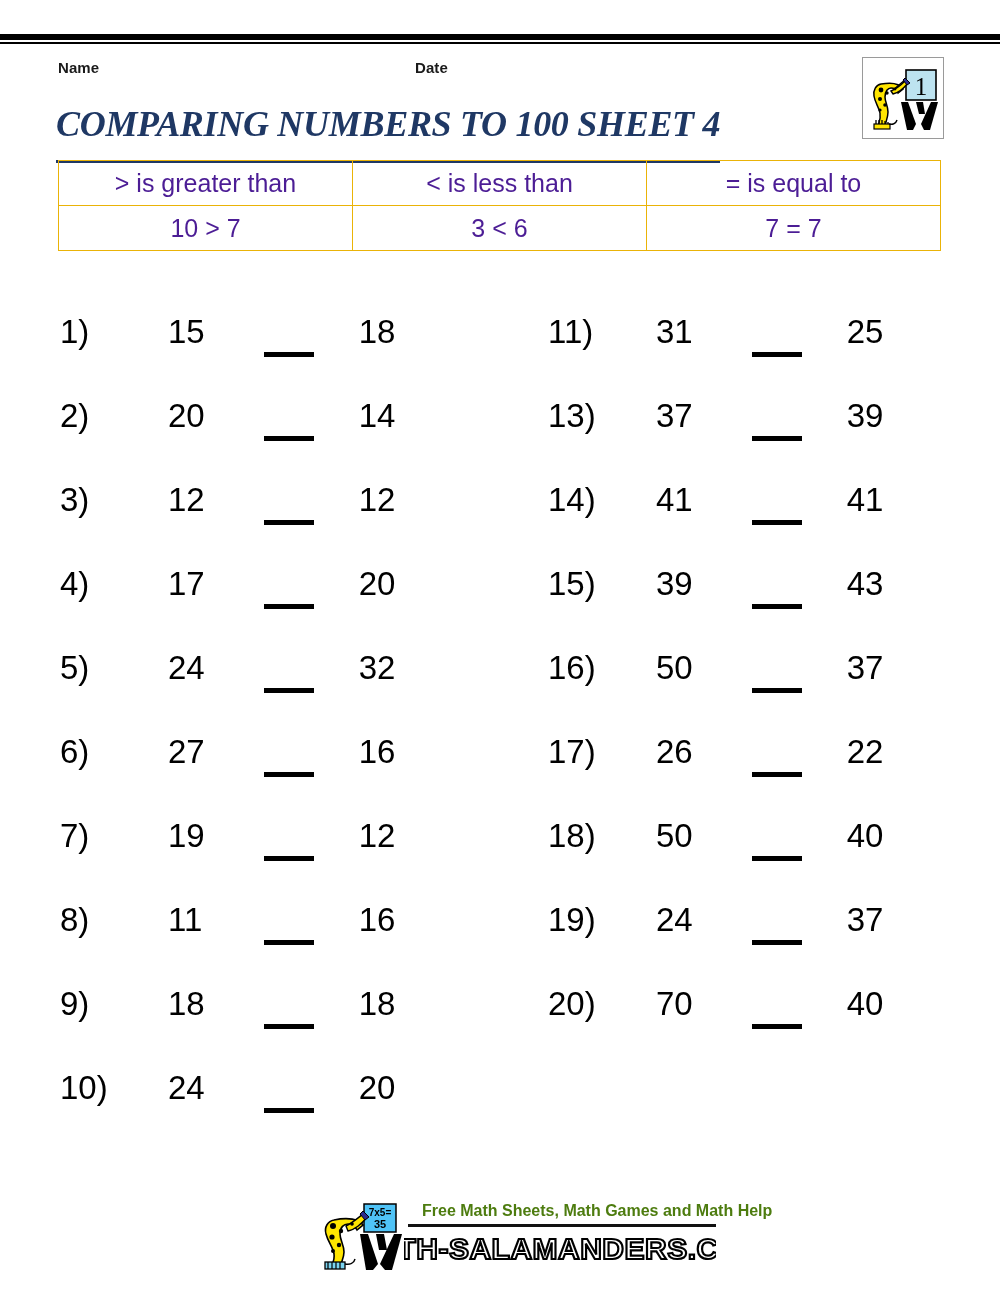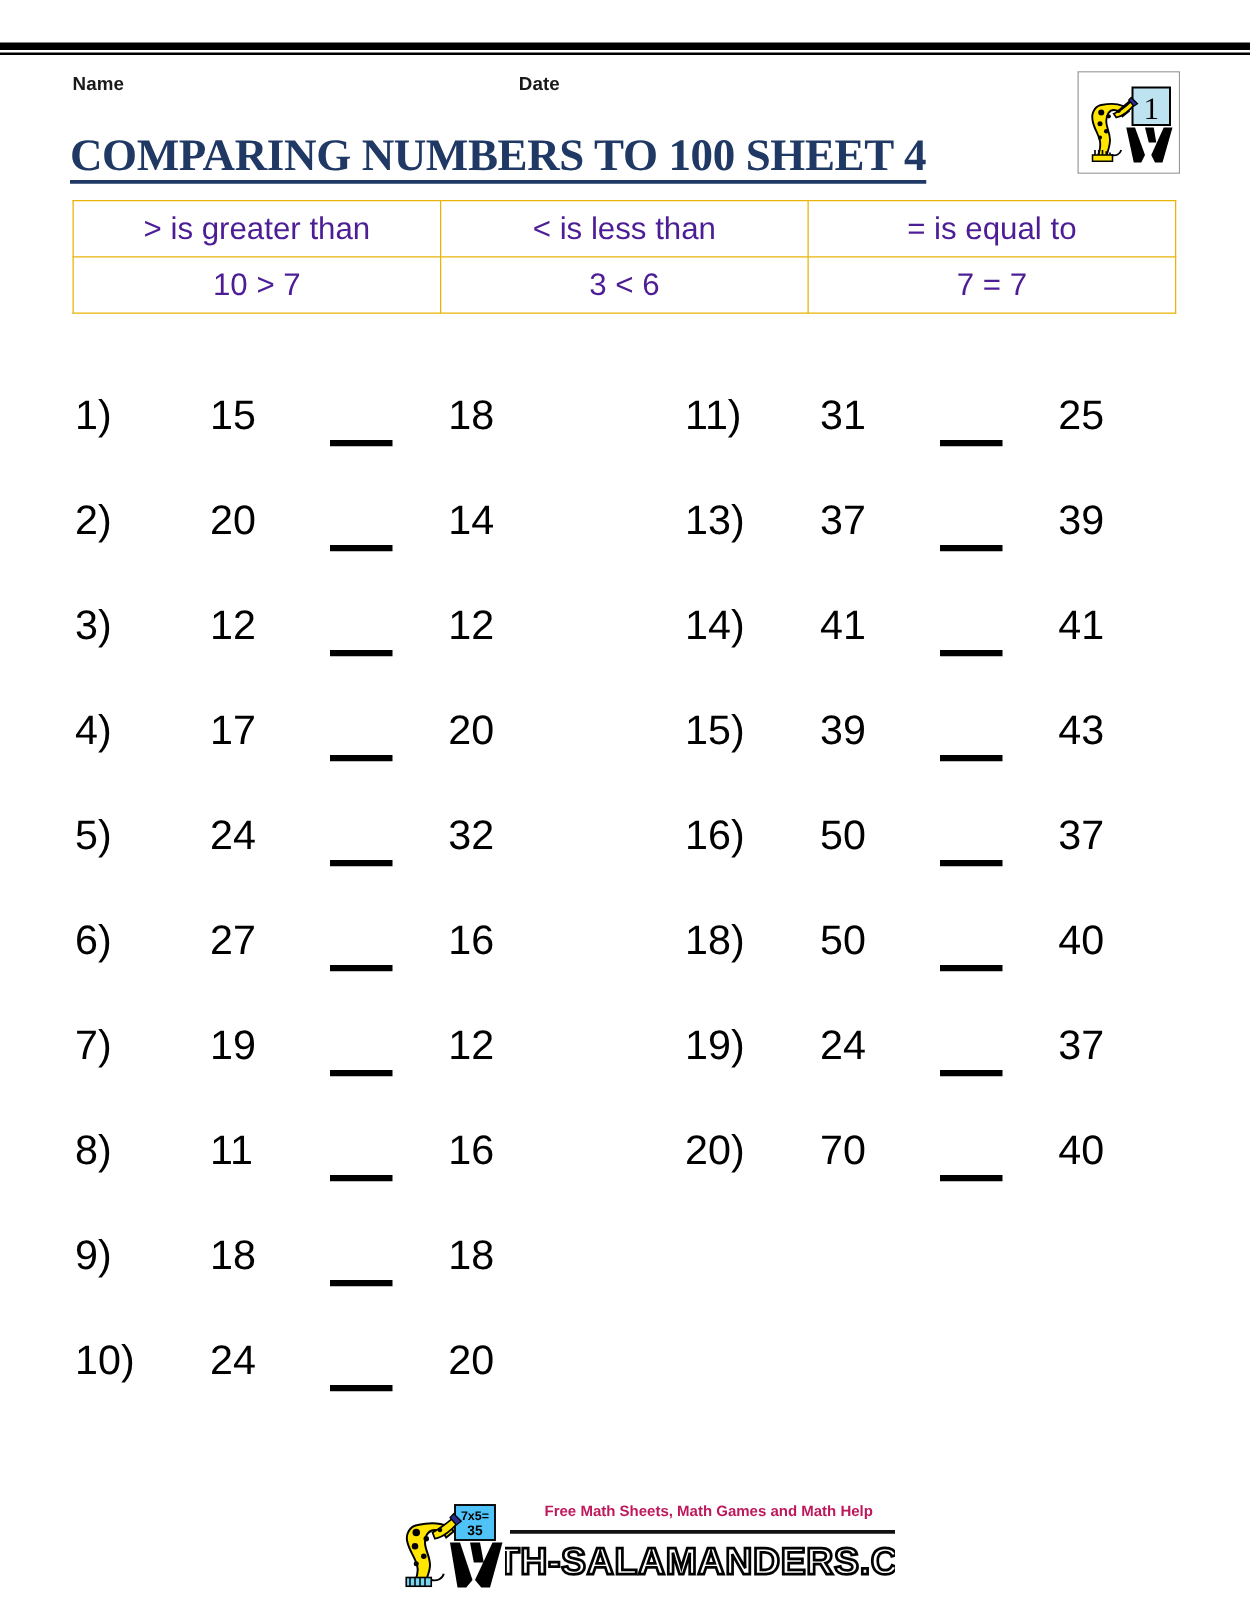--- a/index.html
+++ b/index.html
@@ -70,22 +70,23 @@
     position: absolute;
     left: 56px;
     top: 106px;
     font-family: "Liberation Serif", serif;
     font-size: 36px;
     font-weight: 700;
     color: #1F3864;
     letter-spacing: -0.3px;
     white-space: nowrap;
     border-bottom: 3px solid #1F3864;
-    padding-bottom: 2px;
+    padding-bottom: 18px;
     line-height: 36px;
+    font-style: italic;
   }
 
   
   #logo-badge {
     position: absolute;
     left: 862px;
     top: 57px;
     width: 82px;
     height: 82px;
     border: 1px solid #9a9a9a;
@@ -177,23 +178,23 @@
     top: 1198px;
     width: 400px;
     height: 78px;
   }
   #footer-tagline {
     position: absolute;
     left: 104px;
     top: 4px;
     width: 290px;
     text-align: center;
-    font-size: 12px;
+    font-size: 16px;
     font-weight: 700;
-    color: #be185d;
+    color: #4d7c0f;
     white-space: nowrap;
   }
   #footer-rule {
     position: absolute;
     left: 90px;
     top: 26px;
     width: 308px;
     height: 3px;
     background: #111111;
   }
@@ -375,20 +376,26 @@
       <span class="prob-blank"></span>
       <span class="prob-b">43</span>
     </div>
     <div class="prob-row">
       <span class="prob-num">16)</span>
       <span class="prob-a">50</span>
       <span class="prob-blank"></span>
       <span class="prob-b">37</span>
     </div>
     <div class="prob-row">
+      <span class="prob-num">17)</span>
+      <span class="prob-a">26</span>
+      <span class="prob-blank"></span>
+      <span class="prob-b">22</span>
+    </div>
+    <div class="prob-row">
       <span class="prob-num">18)</span>
       <span class="prob-a">50</span>
       <span class="prob-blank"></span>
       <span class="prob-b">40</span>
     </div>
     <div class="prob-row">
       <span class="prob-num">19)</span>
       <span class="prob-a">24</span>
       <span class="prob-blank"></span>
       <span class="prob-b">37</span>

